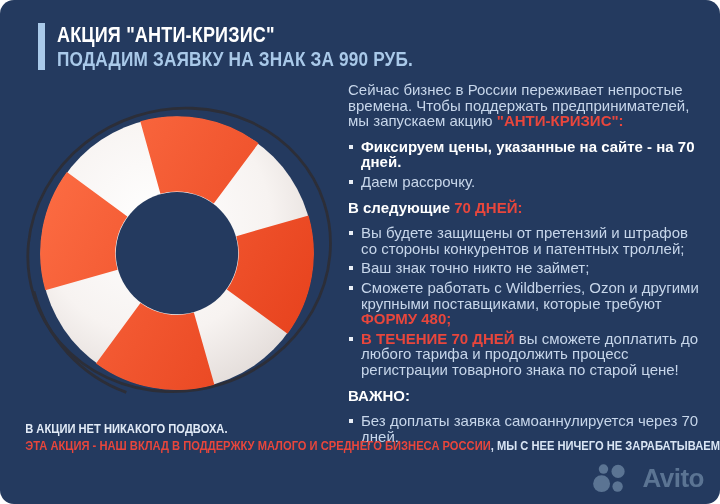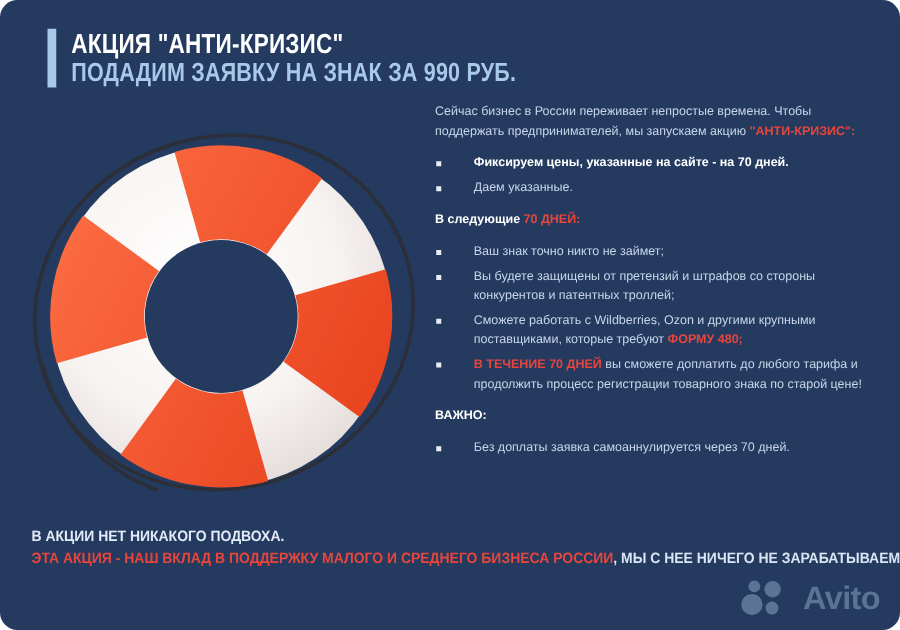--- a/index.html
+++ b/index.html
@@ -17,26 +17,26 @@
   .header{position:absolute;left:38px;top:23px;display:flex;gap:12px;}
   .accent-bar{width:7px;height:47px;background:var(--lightblue);flex:none;}
   .titles{transform:scaleX(.82);transform-origin:0 0;white-space:nowrap;}
   .title-l1{color:#ffffff;font-weight:700;font-size:22px;line-height:24px;letter-spacing:.2px;}
   .title-l2{color:var(--lightblue);font-weight:700;font-size:21px;line-height:24px;letter-spacing:.2px;}
 
   
   .buoy-wrap{position:absolute;left:16px;top:90px;width:322px;height:322px;}
 
   
-  .content-text{position:absolute;left:348px;top:82px;width:356px;font-size:10px;line-height:15.6px;color:var(--body);}
+  .content-text{position:absolute;left:348px;top:82px;width:356px;font-size:15px;line-height:15.6px;color:var(--body);}
   .para{margin:0 0 10px 0;}
   .bullets{margin:0 0 10px 0;}
   .brow{display:flex;margin-bottom:4px;}
   .marker{width:4px;height:4px;background:#e9eef6;margin:6px 8px 0 1px;flex:none;}
-  .btext{flex:1;margin-left:18px;}
+  .btext{flex:1;}
   .t-n{color:var(--body);}
   .t-b{color:#ffffff;font-weight:700;}
   .t-r{color:var(--red);font-weight:700;}
   .t-w{color:#d9e5f4;}
 
   
   .footer{position:absolute;left:0;right:0;top:421px;text-align:left;font-weight:700;}
   .footer-l1{color:#e2ebf7;font-size:12px;line-height:17px;transform:scaleX(.93);transform-origin:50% 50%;}
   .footer-l2{font-size:12px;line-height:17px;transform:scaleX(.93);transform-origin:50% 50%;white-space:nowrap;}
 
@@ -85,32 +85,32 @@
 
   <div class="content-text">
       <div class="para"><span class="t-n">Сейчас бизнес в России переживает непростые времена. Чтобы поддержать предпринимателей, мы запускаем акцию </span><span class="t-r">"АНТИ-КРИЗИС":</span></div>
       <div class="bullets">
         <div class="brow">
           <span class="marker"></span>
           <span class="btext"><span class="t-b">Фиксируем цены, указанные на сайте - на 70 дней.</span></span>
         </div>
         <div class="brow">
           <span class="marker"></span>
-          <span class="btext"><span class="t-n">Даем указанные.</span></span>
+          <span class="btext"><span class="t-n">Даем рассрочку.</span></span>
         </div>
       </div>
       <div class="para"><span class="t-b">В следующие </span><span class="t-r">70 ДНЕЙ:</span></div>
       <div class="bullets">
         <div class="brow">
           <span class="marker"></span>
-          <span class="btext"><span class="t-n">Ваш знак точно никто не займет;</span></span>
+          <span class="btext"><span class="t-n">Вы будете защищены от претензий и штрафов со стороны конкурентов и патентных троллей;</span></span>
         </div>
         <div class="brow">
           <span class="marker"></span>
-          <span class="btext"><span class="t-n">Вы будете защищены от претензий и штрафов со стороны конкурентов и патентных троллей;</span></span>
+          <span class="btext"><span class="t-n">Ваш знак точно никто не займет;</span></span>
         </div>
         <div class="brow">
           <span class="marker"></span>
           <span class="btext"><span class="t-n">Сможете работать с Wildberries, Ozon и другими крупными поставщиками, которые требуют </span><span class="t-r">ФОРМУ 480;</span></span>
         </div>
         <div class="brow">
           <span class="marker"></span>
           <span class="btext"><span class="t-r">В ТЕЧЕНИЕ 70 ДНЕЙ</span><span class="t-n"> вы сможете доплатить до любого тарифа и продолжить процесс регистрации товарного знака по старой цене!</span></span>
         </div>
       </div>

